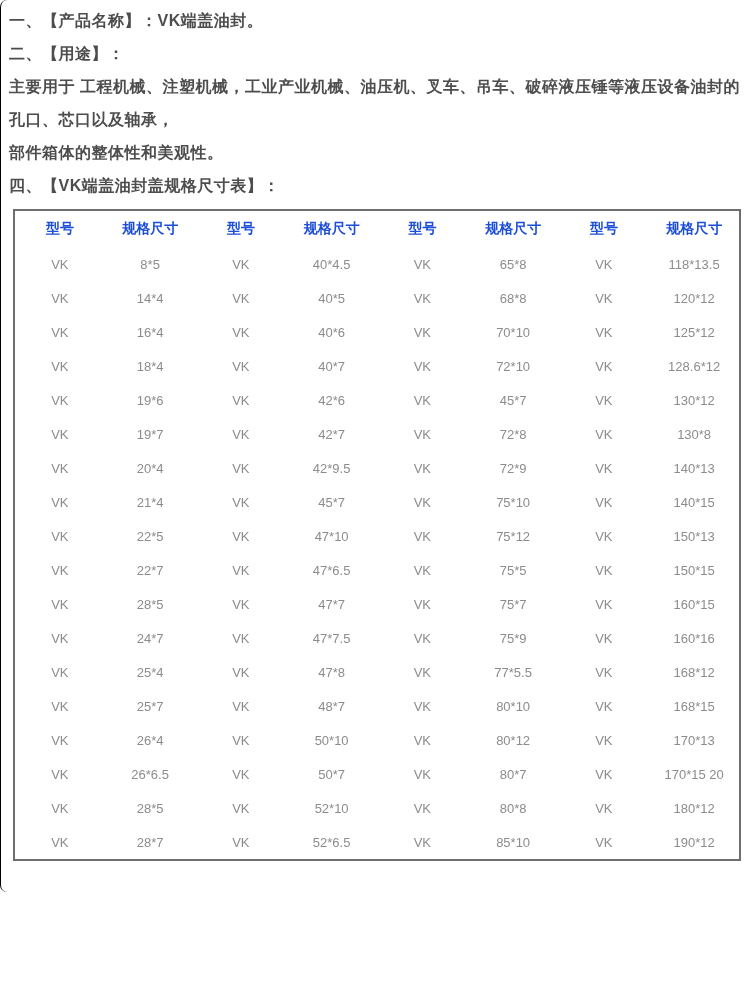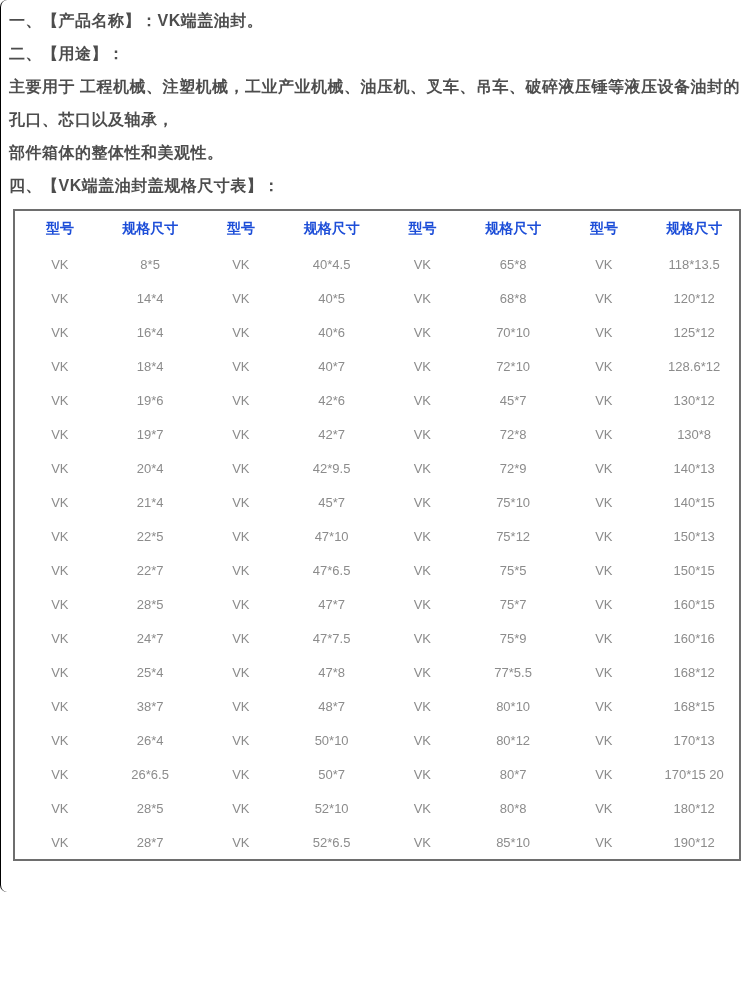--- a/index.html
+++ b/index.html
@@ -208,21 +208,21 @@
           <td>25*4</td>
           <td>VK</td>
           <td>47*8</td>
           <td>VK</td>
           <td>77*5.5</td>
           <td>VK</td>
           <td>168*12</td>
         </tr>
         <tr>
           <td>VK</td>
-          <td>38*7</td>
+          <td>25*7</td>
           <td>VK</td>
           <td>48*7</td>
           <td>VK</td>
           <td>80*10</td>
           <td>VK</td>
           <td>168*15</td>
         </tr>
         <tr>
           <td>VK</td>
           <td>26*4</td>

